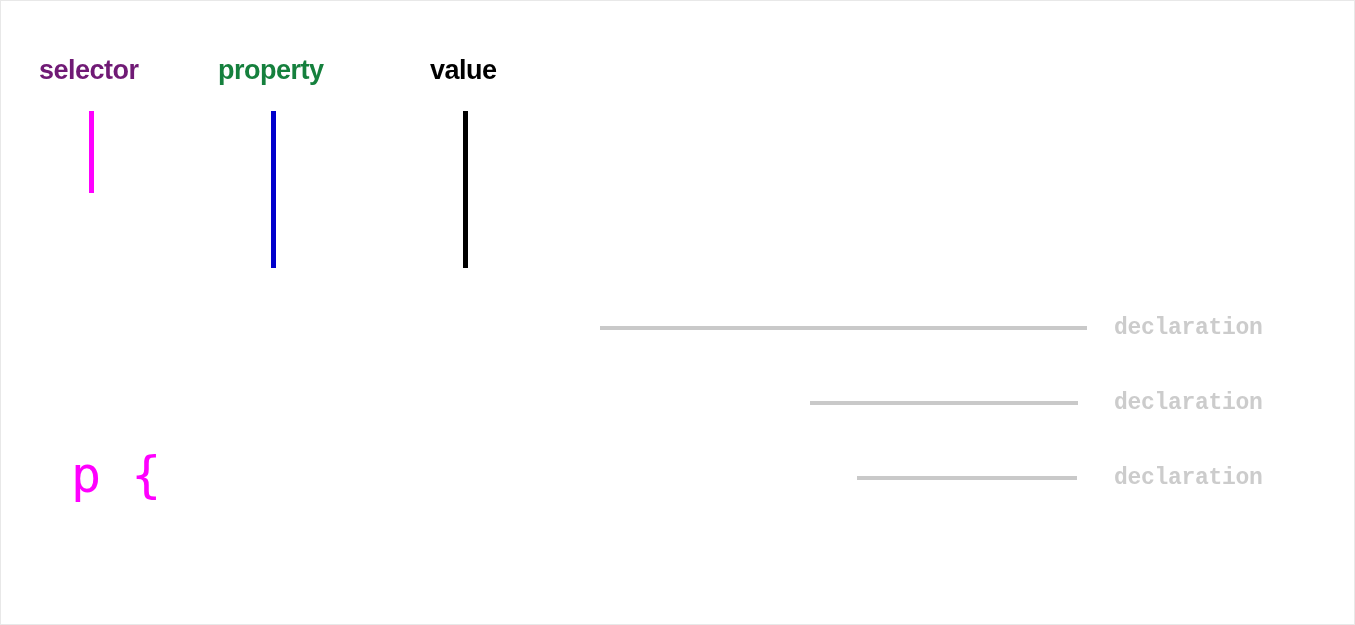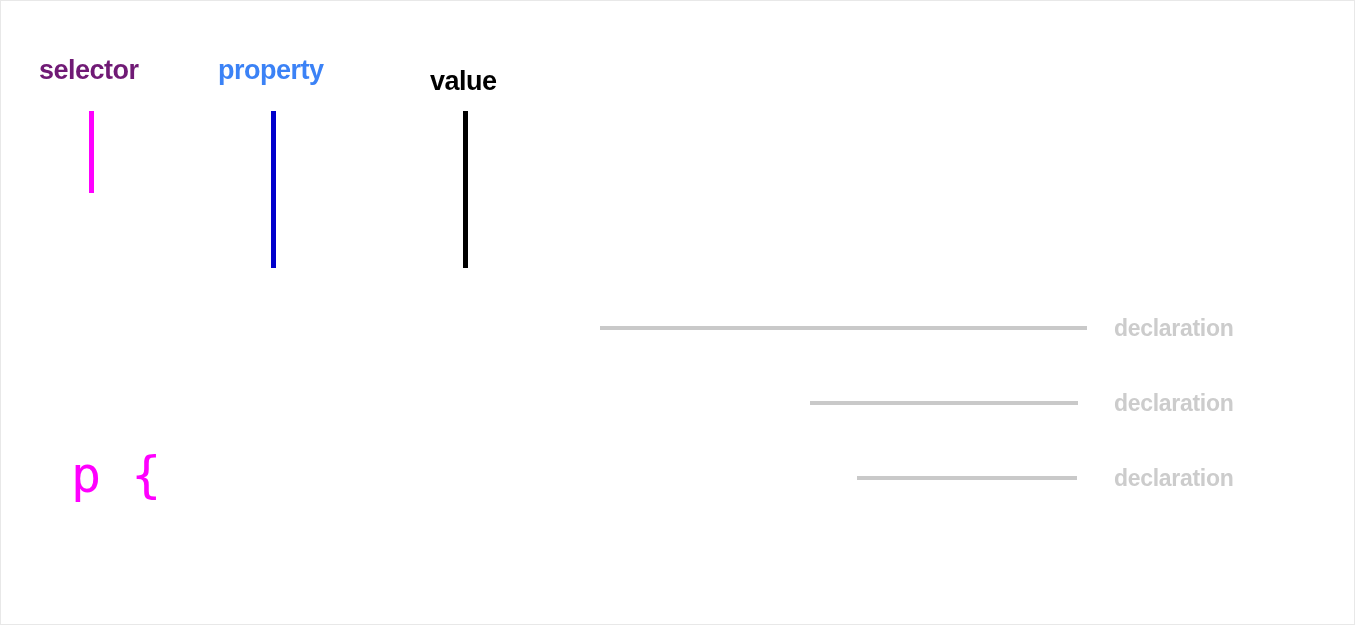--- a/index.html
+++ b/index.html
@@ -22,22 +22,22 @@
   .anno-label {
     position: absolute;
     font-family: "Liberation Sans", sans-serif;
     font-weight: bold;
     font-size: 27px;
     letter-spacing: -0.5px;
     white-space: nowrap;
     line-height: 1;
   }
   #label-selector { left: 38px;  top: 56px; color: #701a75; }
-  #label-property { left: 217px; top: 56px; color: #3b82f6; }
-  #label-value    { left: 429px; top: 67px; color: #000000; }
+  #label-property { left: 217px; top: 56px; color: #15803d; }
+  #label-value    { left: 429px; top: 56px; color: #000000; }
 
   
   .pointer {
     position: absolute;
     width: 5px;
   }
   #pointer-selector { left: 88px;  top: 110px; height: 82px;  background: #ff00ff; }
   #pointer-property { left: 270px; top: 110px; height: 157px; background: #0000cc; }
   #pointer-value    { left: 462px; top: 110px; height: 157px; background: #000000; }
 
@@ -62,21 +62,21 @@
     height: 4px;
     background: #c9c9c9;
   }
   #leader-1 { left: 599px; top: 325px; width: 487px; }
   #leader-2 { left: 809px; top: 400px; width: 268px; }
   #leader-3 { left: 856px; top: 475px; width: 220px; }
 
   
   .decl-caption {
     position: absolute;
-    font-family: Liberation Sans, sans-serif;
+    font-family: Liberation Mono, monospace;
     font-weight: bold;
     font-size: 23px;
     letter-spacing: -0.3px;
     color: #cccccc;
     white-space: nowrap;
     line-height: 1;
   }
   #caption-1 { left: 1113px; top: 316px; }
   #caption-2 { left: 1113px; top: 391px; }
   #caption-3 { left: 1113px; top: 466px; }

